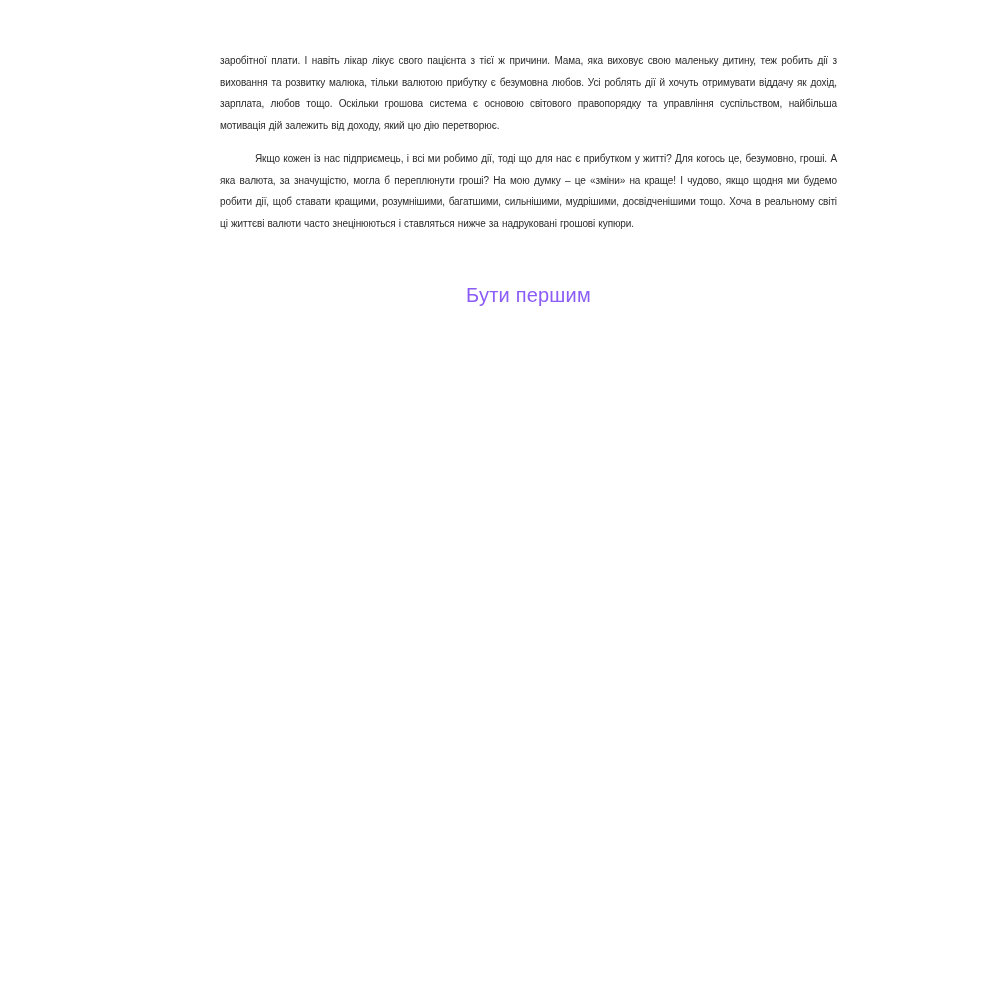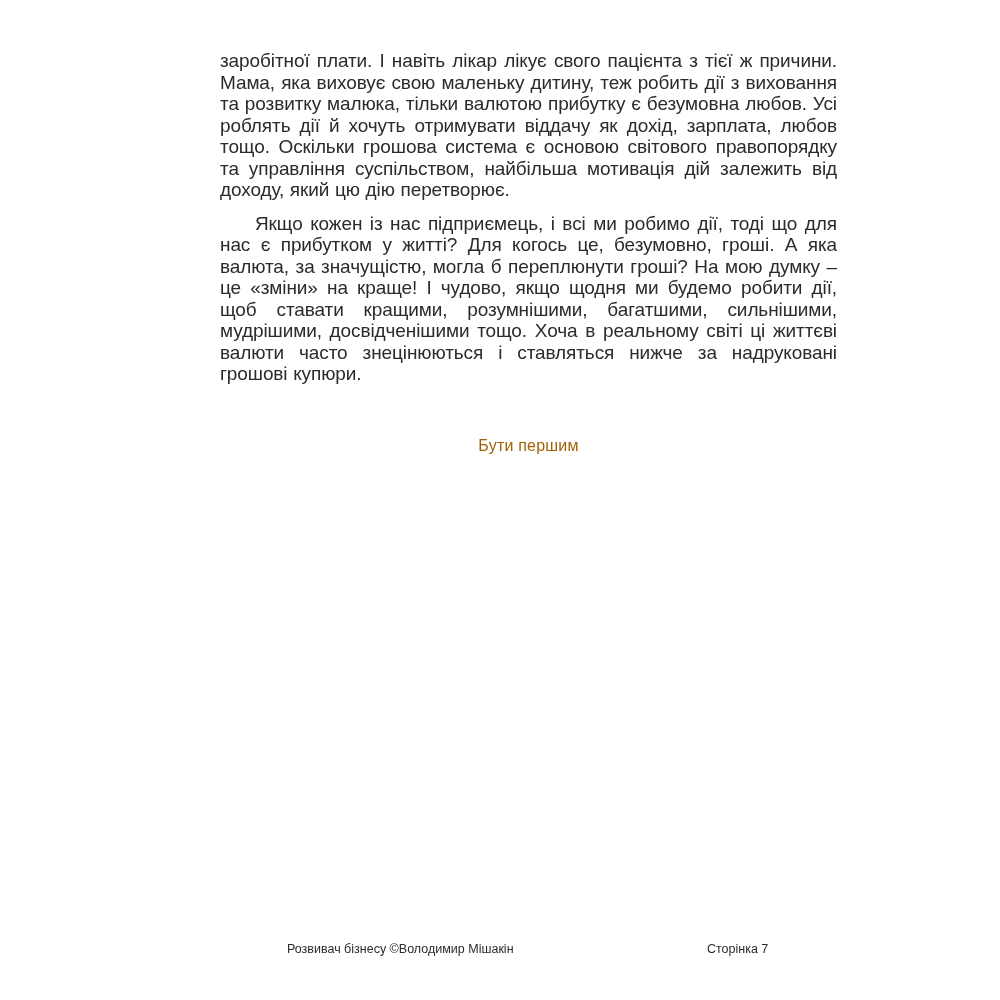--- a/index.html
+++ b/index.html
@@ -22,37 +22,37 @@
     background: #ffffff;
   }
   .content {
     position: absolute;
     left: 220px;
     top: 50px;
     width: 617px;
   }
   .para {
     margin: 0 0 12px 0;
-    font-size: 19px;
+    font-size: 10px;
     line-height: 21.5px;
     text-align: justify;
     text-indent: 35px;
     letter-spacing: -0.1px;
     word-spacing: 0.5px;
   }
   .para.first {
     text-indent: 0;
   }
   .heading {
     margin: 49px 0 0 0;
-    font-size: 16px;
+    font-size: 20px;
     line-height: 24px;
     font-weight: 400;
     text-align: center;
-    color: #a16207;
+    color: #8b5cf6;
     letter-spacing: 0.2px;
   }
   .footer {
     position: absolute;
     left: 0;
     top: 941px;
     width: 1000px;
     height: 20px;
     font-size: 12.5px;
     line-height: 16px;
@@ -78,18 +78,14 @@
 
   <div class="content">
     <p class="para first">заробітної плати. І навіть лікар лікує свого пацієнта з тієї ж причини. Мама, яка виховує свою маленьку дитину, теж робить дії з виховання та розвитку малюка, тільки валютою прибутку є безумовна любов. Усі роблять дії й хочуть отримувати віддачу як дохід, зарплата, любов тощо. Оскільки грошова система є основою світового правопорядку та управління суспільством, найбільша мотивація дій залежить від доходу, який цю дію перетворює.</p>
 
 
     <p class="para">Якщо кожен із нас підприємець, і всі ми робимо дії, тоді що для нас є прибутком у житті? Для когось це, безумовно, гроші. А яка валюта, за значущістю, могла б переплюнути гроші? На мою думку – це «зміни» на краще! І чудово, якщо щодня ми будемо робити дії, щоб ставати кращими, розумнішими, багатшими, сильнішими, мудрішими, досвідченішими тощо. Хоча в реальному світі ці життєві валюти часто знецінюються і ставляться нижче за надруковані грошові купюри.</p>
 
     <h2 class="heading">Бути першим</h2>
   </div>
 
-  <div class="footer">
-    <span class="footer-left">Розвивач бізнесу ©Володимир Мішакін</span>
-    <span class="footer-right">Сторінка 7</span>
-  </div>
 
 </div>
 
 </body></html>

